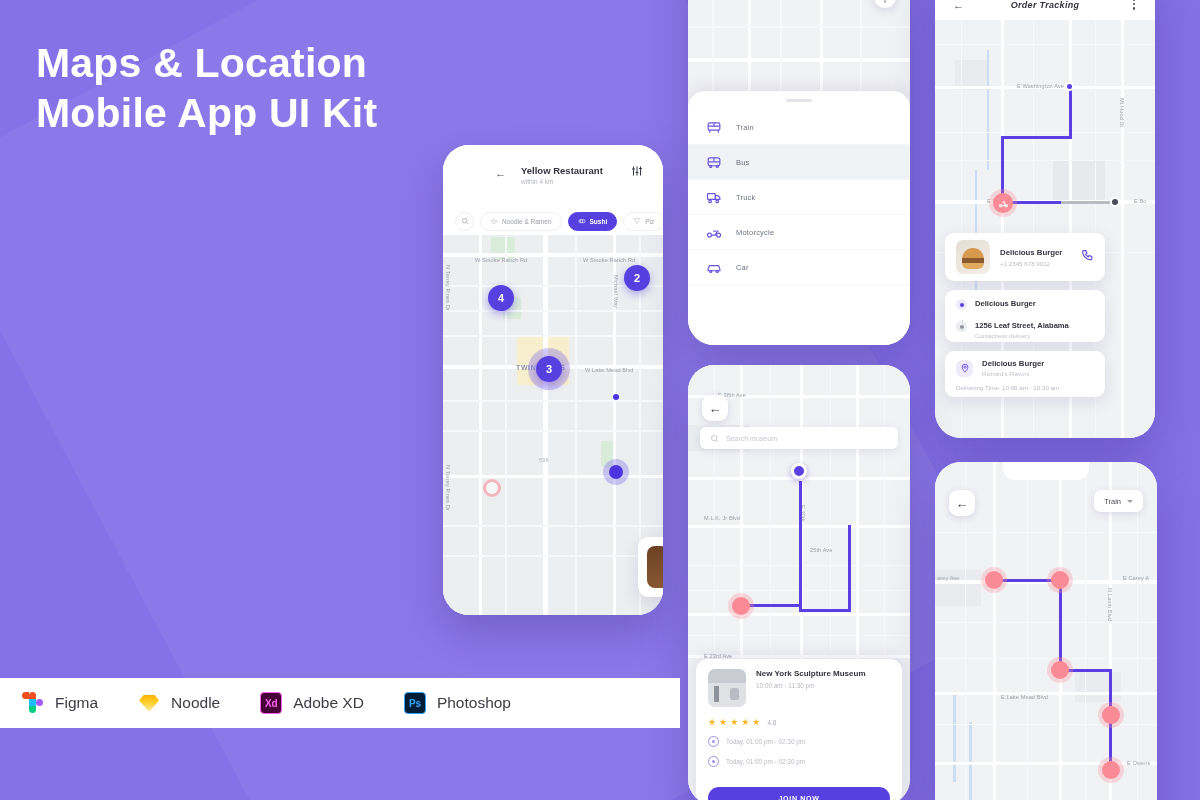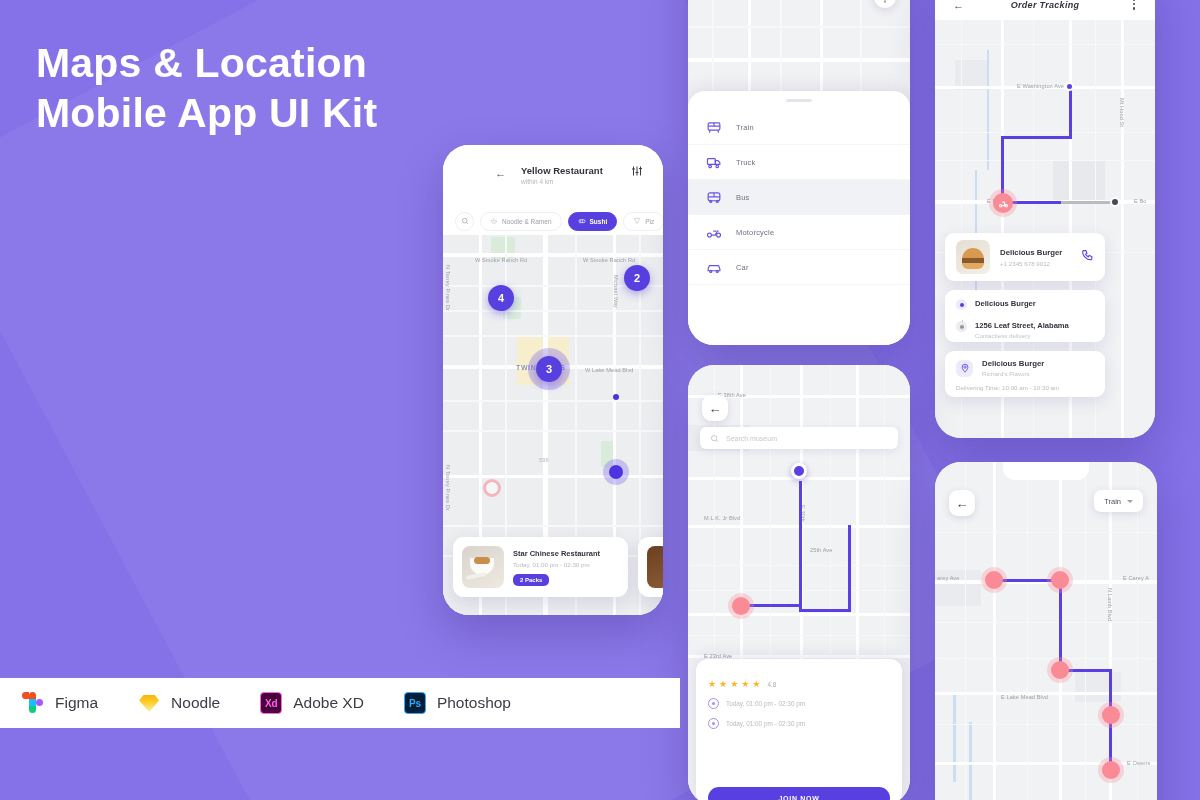--- a/index.html
+++ b/index.html
@@ -345,32 +345,20 @@
       <span>Sushi</span>
     </div>
     <div class="chip">
       <svg class="chipico" viewBox="0 0 24 24" fill="none" stroke="#c2c5cc" stroke-width="2">
         <path d="M4 4h16l-8 16z"></path>
         </svg>
       <span>Piz</span>
     </div>
   </div>
 
-  <div class="p1-card">
-    <div class="p1-card-img">
-      <div class="bowl"></div>
-        <div class="food"></div>
-        <div class="sp"></div>
-    </div>
-    <div>
-      <div class="p1-card-title">Star Chinese Restaurant</div>
-      <div class="p1-card-time">Today, 01:00 pm - 02:30 pm</div>
-      <div class="p1-badge">2 Packs</div>
-    </div>
-  </div>
   <div class="p1-card2">
       <div class="im"></div>
     </div>
 </div>
 
 <div class="phone" id="phone2">
   <div class="map light">
 
     <div class="rd" style="left:0;top:118px;width:222px;height:4px;"></div>
     <div class="rd" style="left:60px;top:0;width:3px;height:160px;"></div>
@@ -396,38 +384,38 @@
       <div class="trow">
         <svg class="tico" viewBox="0 0 24 20" fill="none" stroke="#6a55e0" stroke-width="1.8">
           <rect x="3" y="3" width="18" height="11" rx="2"></rect>
             <line x1="3" y1="8" x2="21" y2="8"></line>
             <line x1="12" y1="3" x2="12" y2="8"></line>
           <line x1="6" y1="14" x2="5" y2="18"></line>
             <line x1="18" y1="14" x2="19" y2="18"></line>
           </svg>
         <span class="tlabel">Train</span>
       </div>
-      <div class="trow">
-        <svg class="tico" viewBox="0 0 24 20" fill="none" stroke="#6a55e0" stroke-width="1.8">
-          <rect x="2" y="4" width="12" height="9" rx="1"></rect>
-            <path d="M14 7h4l3 3v3h-7z"></path>
-            <circle cx="6" cy="16" r="2"></circle>
-            <circle cx="17" cy="16" r="2"></circle>
-          </svg>
-        <span class="tlabel">Truck</span>
-      </div>
       <div class="trow sel">
         <svg class="tico" viewBox="0 0 24 20" fill="none" stroke="#6a55e0" stroke-width="1.8">
           <rect x="3" y="3" width="18" height="12" rx="3"></rect>
             <line x1="3" y1="9" x2="21" y2="9"></line>
             <line x1="12" y1="3" x2="12" y2="9"></line>
           <circle cx="7" cy="16" r="1.6"></circle>
             <circle cx="17" cy="16" r="1.6"></circle>
           </svg>
         <span class="tlabel">Bus</span>
+      </div>
+      <div class="trow">
+        <svg class="tico" viewBox="0 0 24 20" fill="none" stroke="#6a55e0" stroke-width="1.8">
+          <rect x="2" y="4" width="12" height="9" rx="1"></rect>
+            <path d="M14 7h4l3 3v3h-7z"></path>
+            <circle cx="6" cy="16" r="2"></circle>
+            <circle cx="17" cy="16" r="2"></circle>
+          </svg>
+        <span class="tlabel">Truck</span>
       </div>
       <div class="trow">
         <svg class="tico" viewBox="0 0 24 20" fill="none" stroke="#6a55e0" stroke-width="1.8">
           <circle cx="5" cy="14" r="3"></circle>
             <circle cx="19" cy="14" r="3"></circle>
             <path d="M8 14h6l3-6h2"></path>
             <path d="M11 8h4"></path>
           </svg>
         <span class="tlabel">Motorcycle</span>
       </div>
@@ -585,20 +573,31 @@
 
   <div class="p4-search">
     <svg width="9" height="9" viewBox="0 0 24 24" fill="none" stroke="#c4c7ce" stroke-width="2.6">
       <circle cx="11" cy="11" r="7"></circle>
         <line x1="16" y1="16" x2="21" y2="21"></line>
       </svg>
     <span class="ph">Search museum</span>
   </div>
 
   <div class="p4-sheet">
+    <div class="p4-top">
+      <div class="p4-img">
+          <div class="w"></div>
+          <div class="f1"></div>
+          <div class="f2"></div>
+        </div>
+      <div>
+        <div class="p4-name">New York Sculpture Museum</div>
+        <div class="p4-hours">10:00 am - 11:30 pm</div>
+      </div>
+    </div>
     <div class="p4-stars">
       <span class="st">★</span>
       <span class="st">★</span>
       <span class="st">★</span>
       <span class="st">★</span>
       <span class="st">★</span>
       <span class="p4-rating">4.8</span>
     </div>
     <div class="p4-info">
       <div class="ci">

